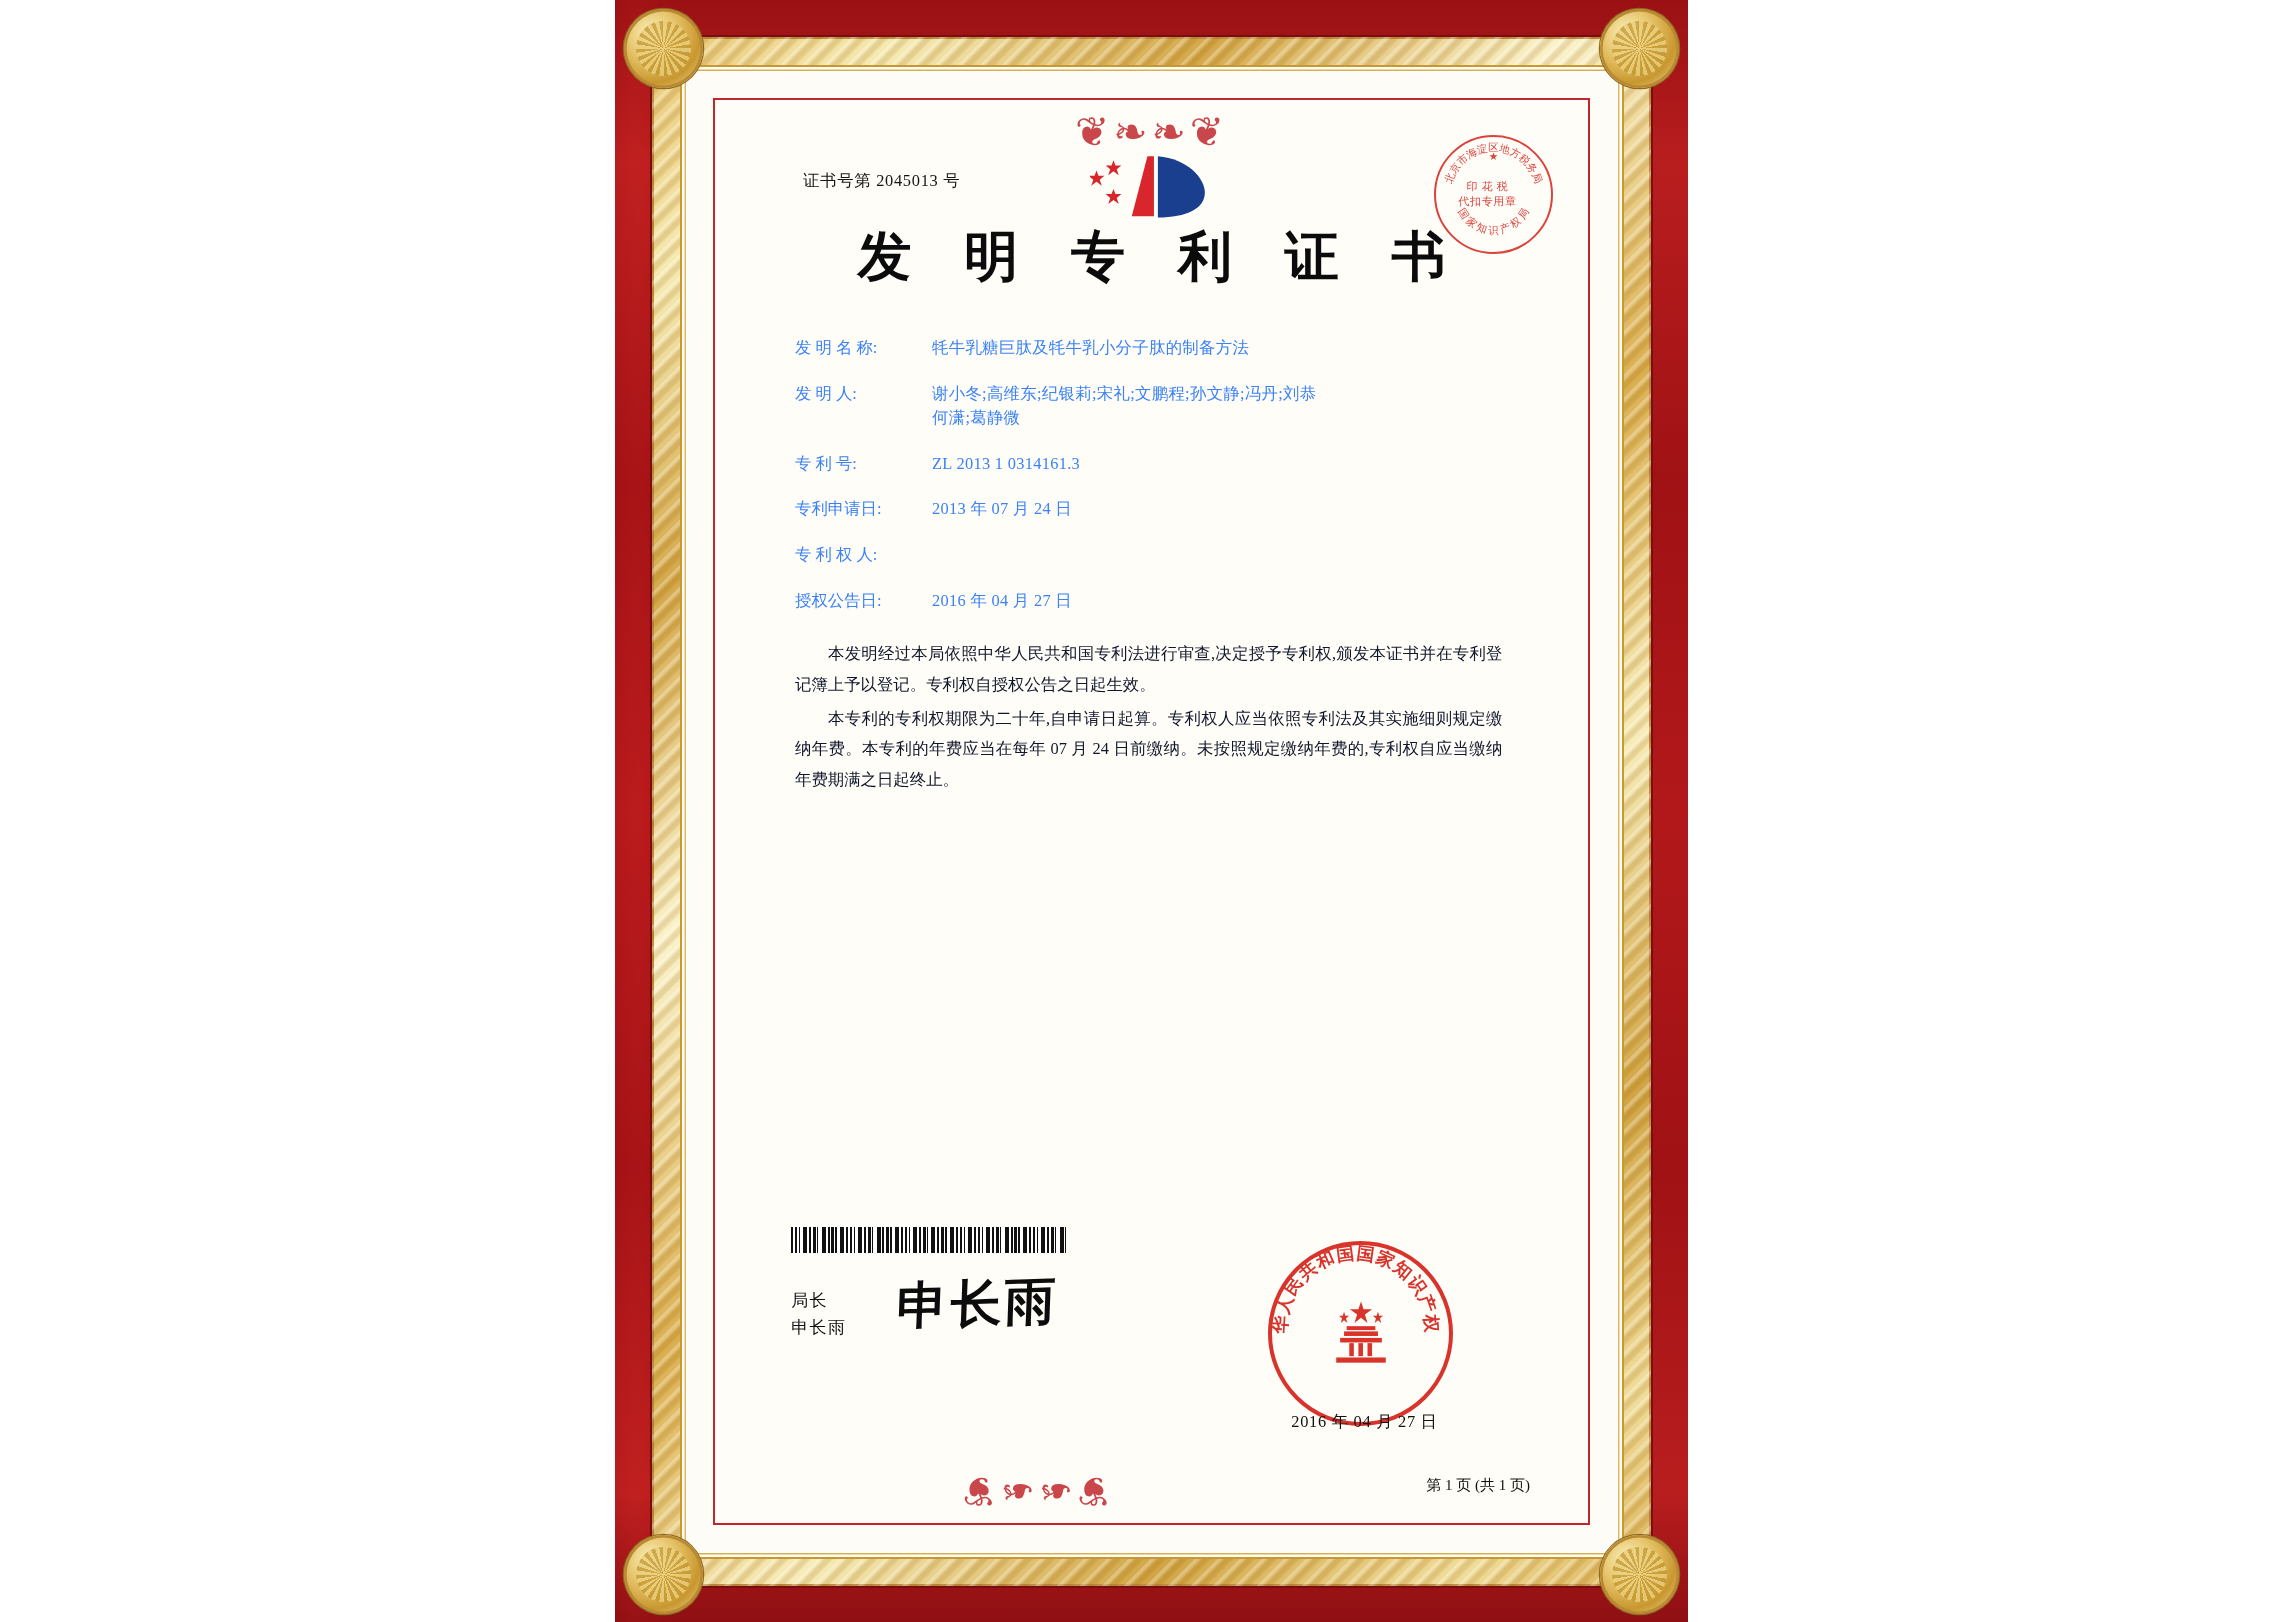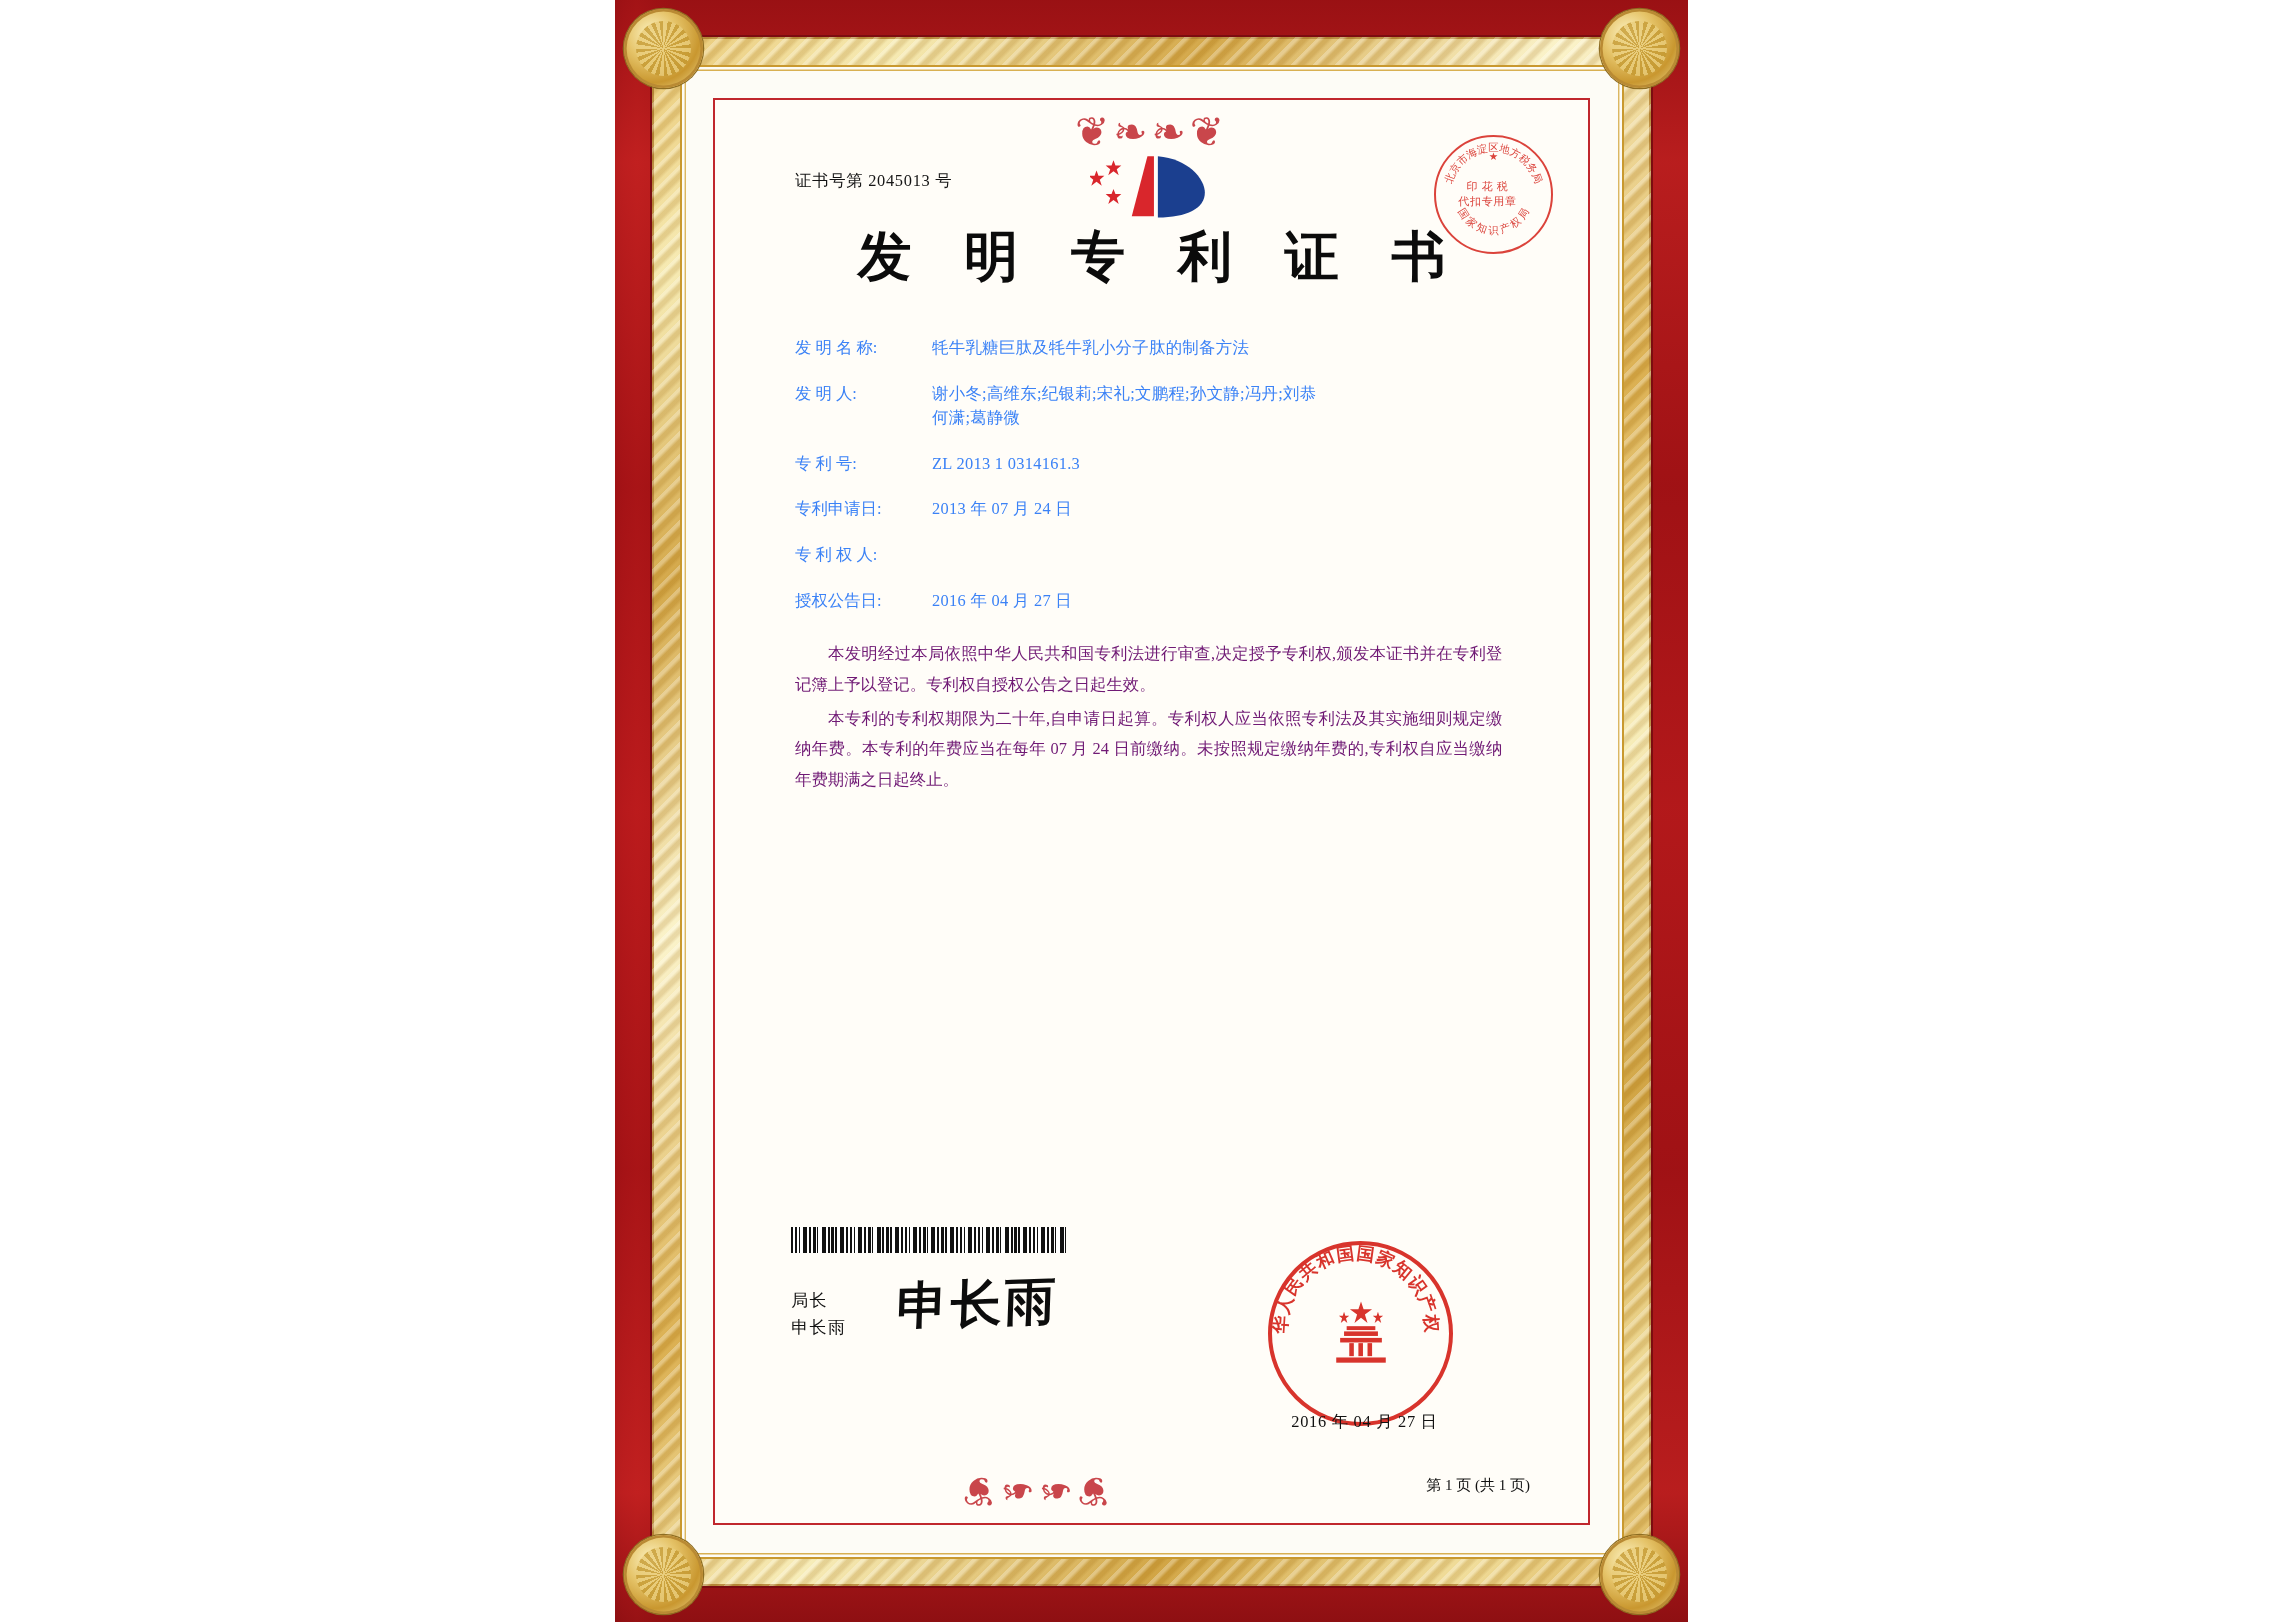--- a/index.html
+++ b/index.html
@@ -120,21 +120,21 @@
     position: absolute;
     left: 0; right: 0; top: 0; bottom: 0;
     padding: 72px 60px 39px 60px;
     box-sizing: border-box;
     color: #111;
   }
 
   .cert-no {
     font-size: 16.4px;
     letter-spacing: 0.7px;
-    margin-left: 22px;
+    margin-left: 30px;
     color: #151515;
   }
 
   
   .logo {
     position: absolute;
     left: 50%;
     transform: translateX(-50%);
     top: 54px;
     width: 124px;
@@ -206,21 +206,21 @@
     letter-spacing: 0.3px;
   }
   .field-value .line2 { display: block; }
 
   .paragraphs {
     margin-top: 26px;
     padding: 0 27.5px 0 22px;
     font-size: 16.4px;
     line-height: 1.85;
     text-align: justify;
-    color: #701a75;
+    color: #0f172a;
   }
   .paragraphs p {
     margin: 0 0 3.9px 0;
     text-indent: 33px;
   }
 
   
   .bottom {
     position: absolute;
     left: 60px; right: 60px;

